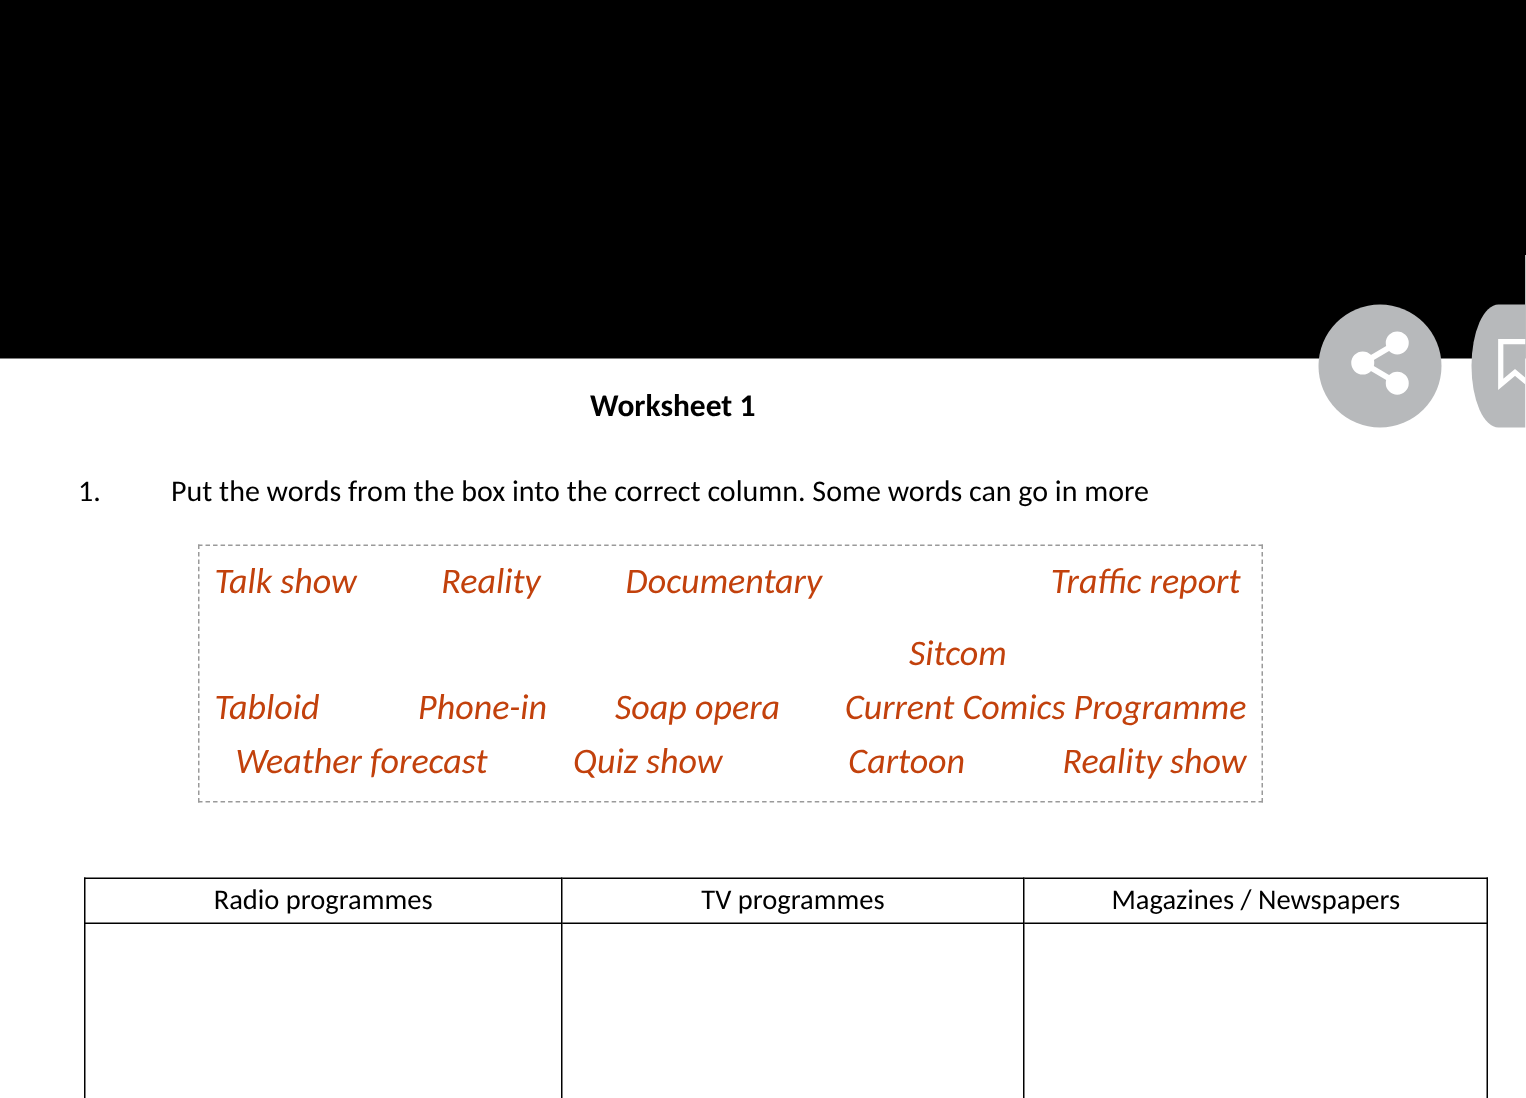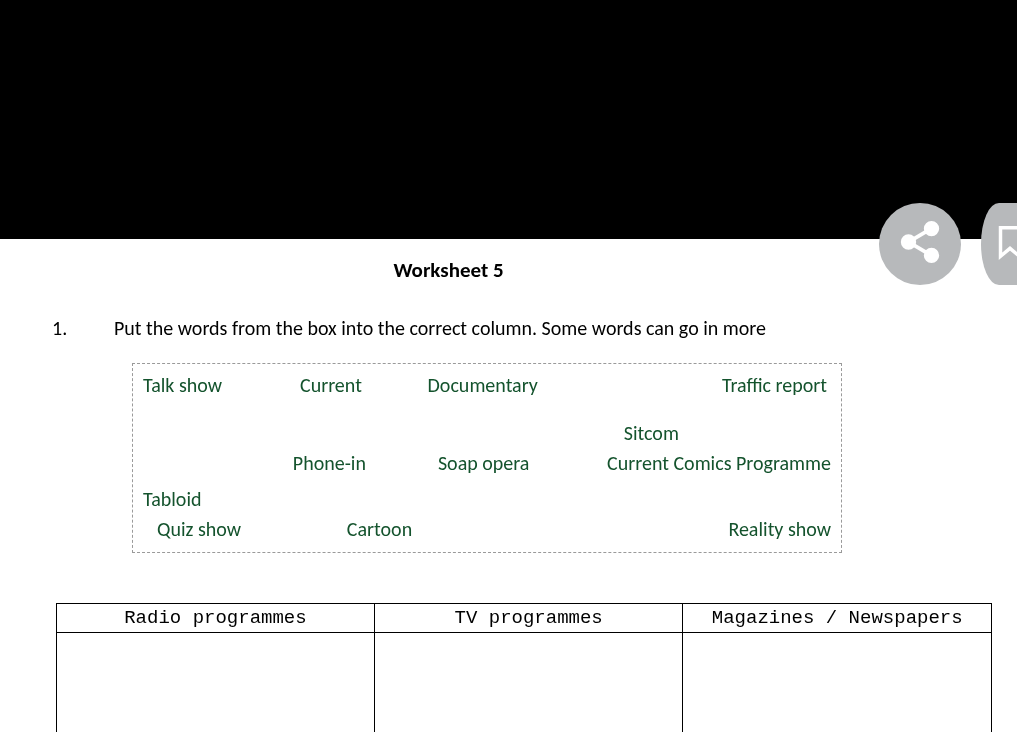--- a/index.html
+++ b/index.html
@@ -63,53 +63,54 @@
   .instruction .num {
     position: absolute;
     left: 52px;
     top: 0;
   }
   .wordbox {
     margin: 18px 0 0 132px;
     width: 710px;
     border: 1px dashed #9a9a9a;
     padding: 6px 10px 8px 10px;
-    font-size: 20px;
-    color: #14532d;
+    font-size: 24px;
+    color: #c2410c;
     line-height: 1.5;
+    font-style: italic;
   }
   .wordbox .row { display: flex; justify-content: flex-start; }
   .wordbox .row span { white-space: pre; }
   .wordbox .r1 .c1 { width: 160px; }
   .wordbox .r1 .c2 { width: 130px; }
   .wordbox .r1 .c3 { width: 200px; }
   .wordbox .r1 .c4 { width: 100px; text-align:left;margin-top:48px;}
   .wordbox .r1 .c5 { flex:1; text-align:right; padding-right:4px;}
-  .wordbox .r2 .c1 { width: 155px; margin-top: 36px; }
+  .wordbox .r2 .c1 { width: 155px; }
   .wordbox .r2 .c2 { width: 150px; }
   .wordbox .r2 .c3 { width: 175px; }
   .wordbox .r2 .c4 { flex:1; }
   .wordbox .r3 { padding-left: 14px; }
   .wordbox .r3 .c1 { width: 225px; }
   .wordbox .r3 .c2 { width: 155px; }
   .wordbox .r3 .c3 { width: 135px; text-align: center; }
   .wordbox .r3 .c4 { flex:1;text-align:right; }
   .answer-table {
     margin: 50px 0 0 56px;
     width: 936px;
     border-collapse: collapse;
   }
   .answer-table th, .answer-table td {
     border: 1.5px solid #000;
     font-size: 19px;
     font-weight: 400;
     text-align: center;
     vertical-align: top;
   }
-  .answer-table th { padding: 3px 11px; font-family: Liberation Mono, monospace; }
+  .answer-table th { padding: 3px 11px; }
   .answer-table td { height: 118px; }
 </style>
 </head>
 <body>
 
 <div class="black-band"></div>
 
 <div class="content">
 
   <div class="action-buttons">
@@ -126,44 +127,45 @@
     </div>
     <div class="circle-btn partial bookmark-icon">
       <span>
         <svg viewBox="0 0 24 24" fill="none" stroke="#fff" stroke-width="2.2" style="margin-left:22px">
           <path d="M6 3 L18 3 L18 21 L12 16 L6 21 Z"></path>
         </svg>
       </span>
     </div>
   </div>
 
-  <div class="title">Worksheet 5</div>
+  <div class="title">Worksheet 1</div>
 
   <div class="instruction">
     <span class="num">1.</span>
     <div style="padding-left:36px;">
       <span>Put the words from the box into the correct column. Some words can go in more</span><br>
     </div>
   </div>
 
   <div class="wordbox">
     <div class="row r1">
       <span class="c1">Talk show</span>
-      <span class="c2">Current</span>
+      <span class="c2">Reality</span>
       <span class="c3">Documentary</span>
       <span class="c4">Sitcom</span>
       <span class="c5">Traffic report</span>
     </div>
     <div class="row r2">
       <span class="c1">Tabloid</span>
       <span class="c2">Phone-in</span>
       <span class="c3">Soap opera</span>
       <span class="c4">Current Comics Programme</span>
     </div>
     <div class="row r3">
+      <span class="c1">Weather forecast</span>
       <span class="c2">Quiz show</span>
       <span class="c3">Cartoon</span>
       <span class="c4">Reality show</span>
     </div>
   </div>
 
   <table class="answer-table">
     <colgroup>
         <col style="width:34%">
         <col style="width:33%">

